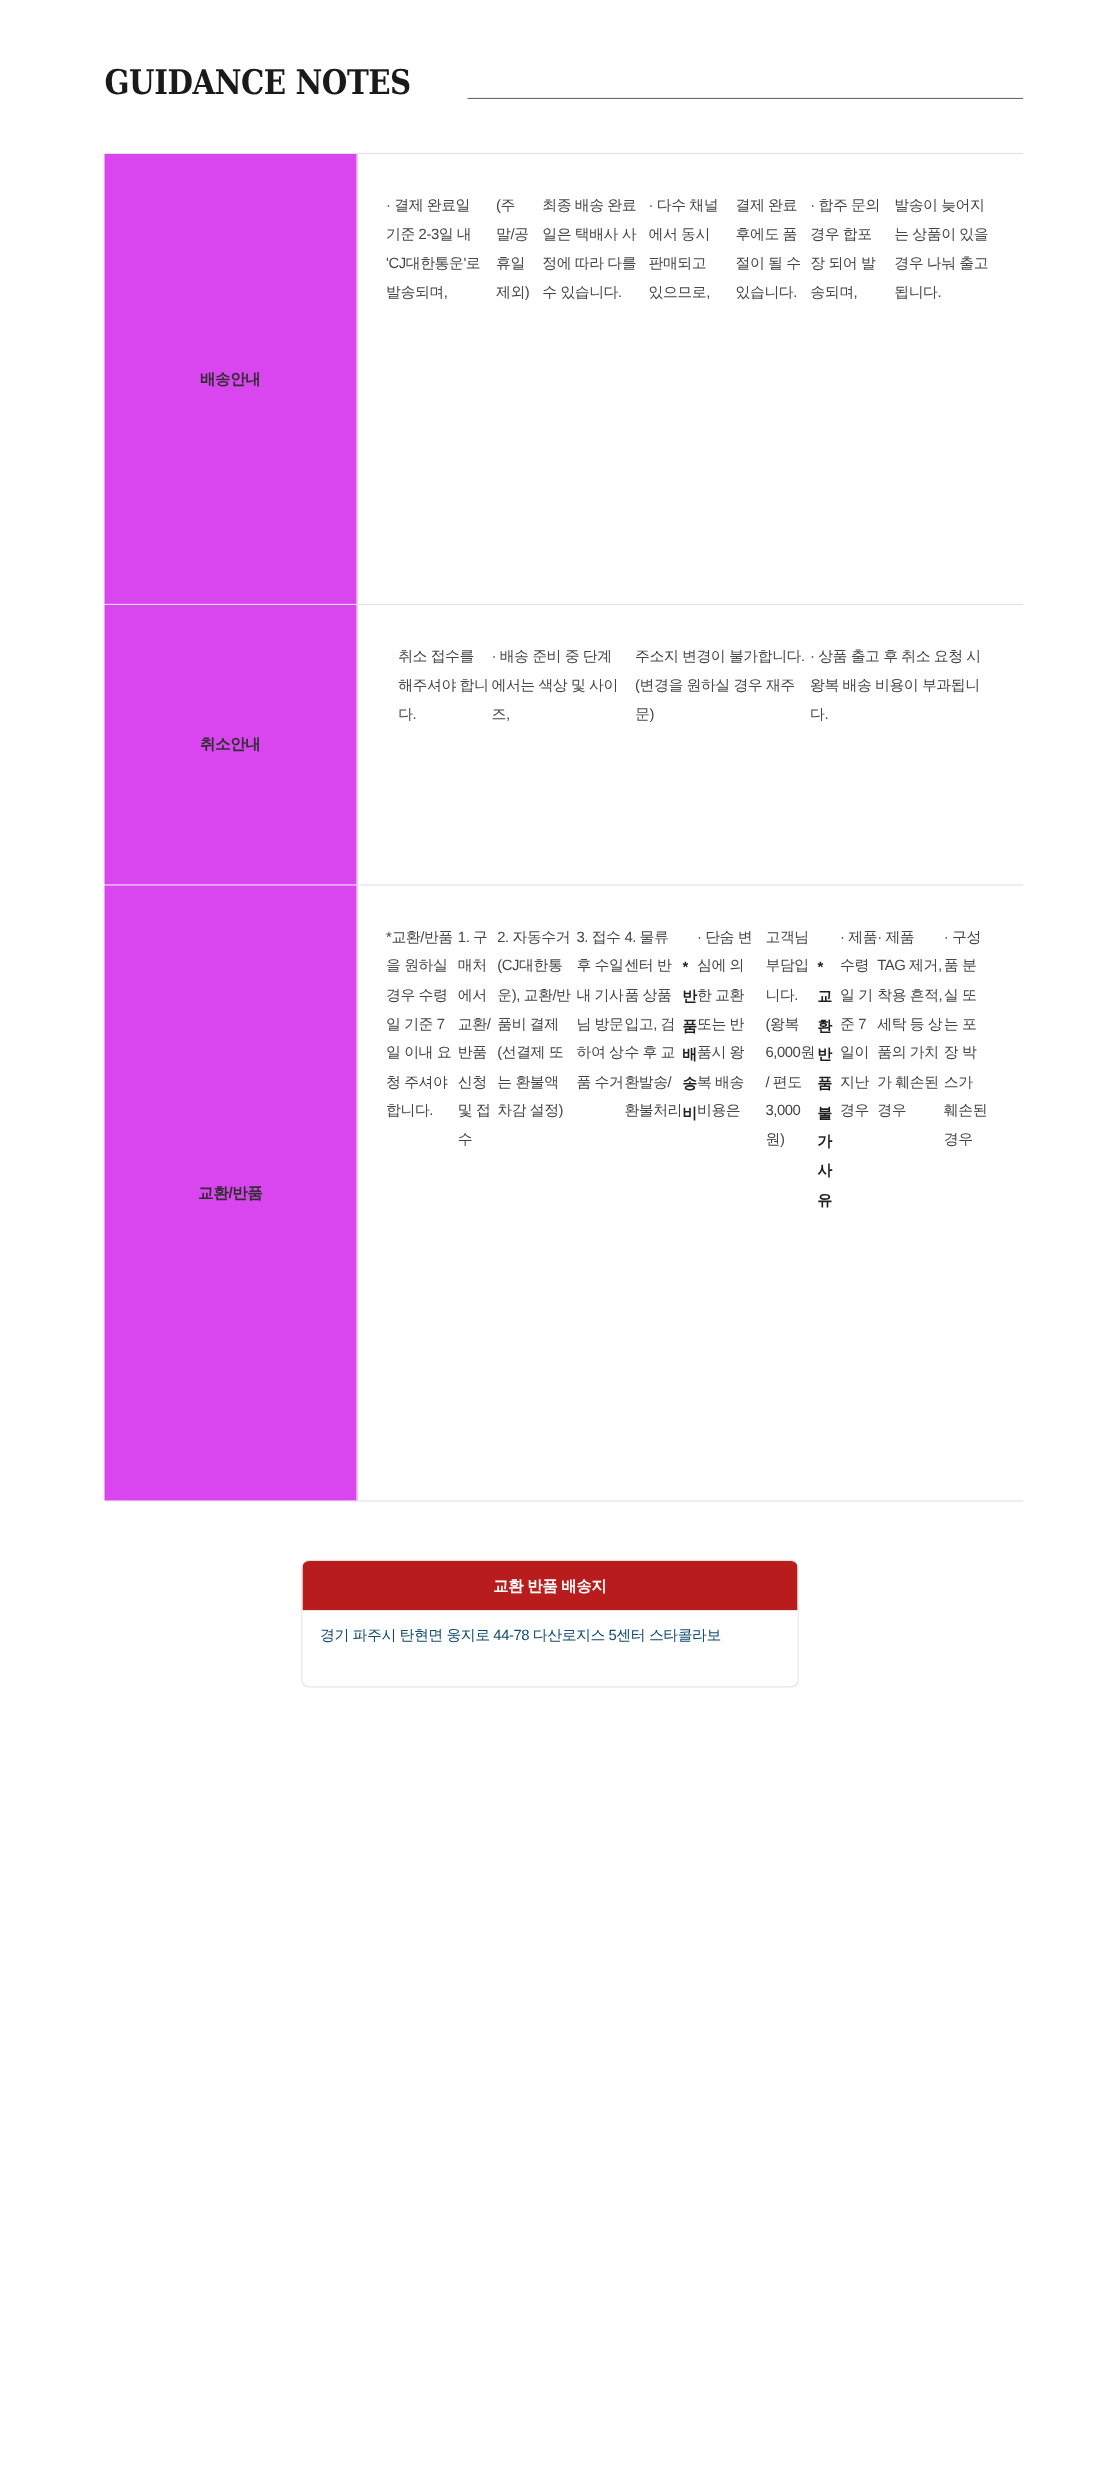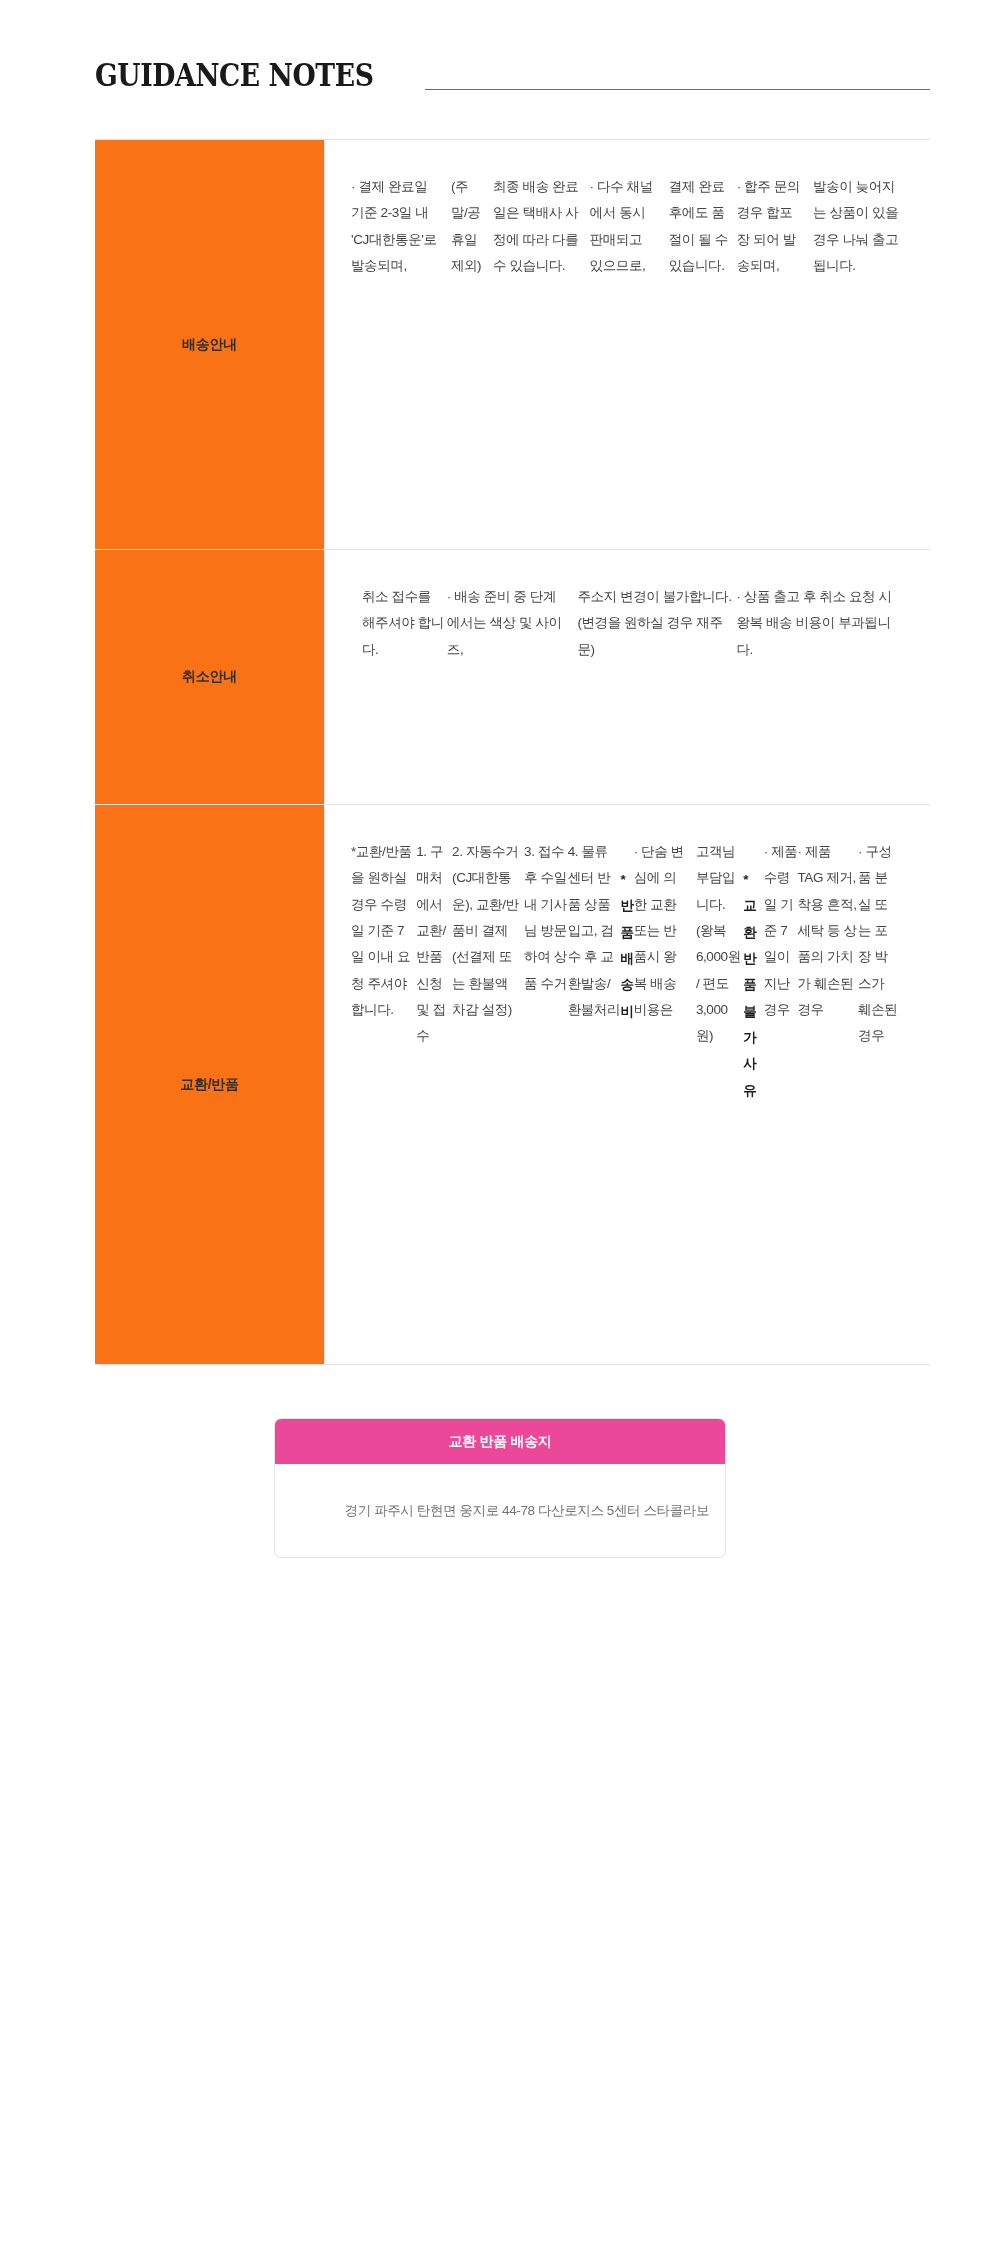--- a/index.html
+++ b/index.html
@@ -57,21 +57,21 @@
     border-top: 1px solid #e2e2e2;
   }
   .note-row {
     display: flex;
     border-bottom: 1px solid #e2e2e2;
     min-height: 100px;
   }
   .note-label {
     width: 230px;
     flex: 0 0 230px;
-    background: #f97316;
+    background: #d946ef;
     border-right: 1px solid #e8e8e8;
     display: flex;
     align-items: center;
     justify-content: center;
     font-size: 14px;
     font-weight: 700;
     color: #2f2f2f;
     letter-spacing: -0.3px;
   }
   .note-body {
@@ -99,35 +99,35 @@
 
   
   .address-card {
     margin: 54px auto 0;
     width: 450px;
     border-radius: 6px;
     overflow: hidden;
     box-shadow: 0 0 0 1px #e3e3e3;
   }
   .address-head {
-    background: #ec4899;
+    background: #b91c1c;
     color: #ffffff;
     text-align: center;
     font-size: 14px;
     font-weight: 700;
     letter-spacing: -0.3px;
     padding: 14px 0 13px;
   }
   .address-body {
     background: #ffffff;
-    text-align: right;
+    text-align: left;
     font-size: 13.5px;
-    color: #737373;
+    color: #0c4a6e;
     letter-spacing: -0.4px;
-    padding: 36px 16px 34px;
+    padding: 12px 16px 34px;
     line-height: 1.7;
   }
   .bottom-space { height: 120px; }
 </style>
 </head>
 <body>
 
 <div class="page">
 
   <div class="header">

